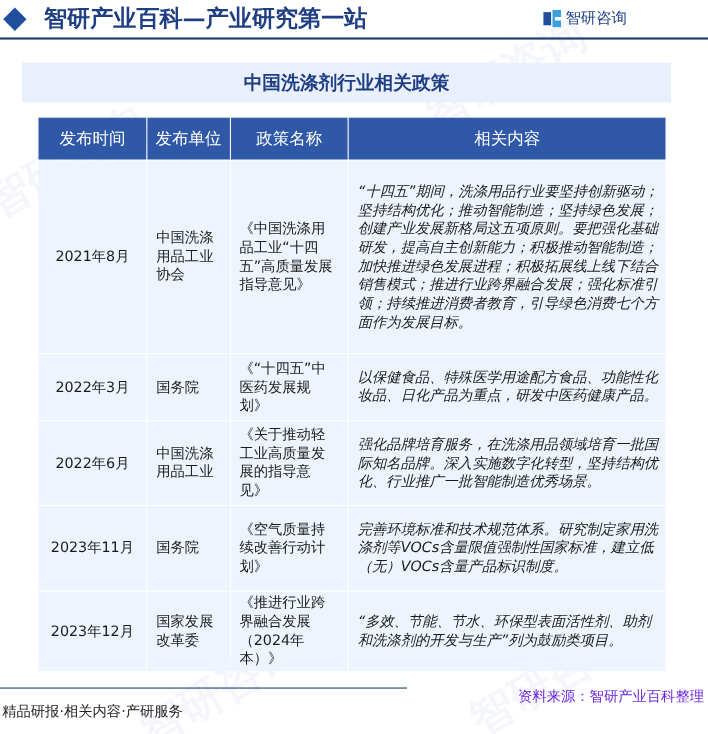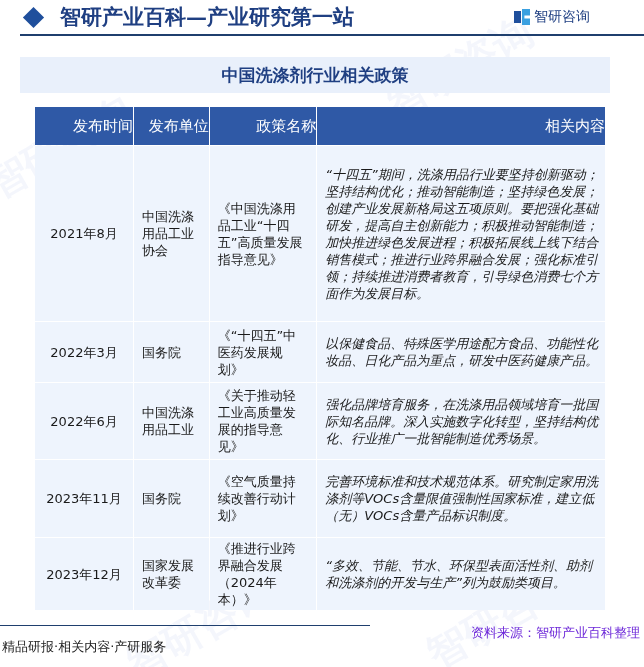--- a/index.html
+++ b/index.html
@@ -1,35 +1,35 @@
 <!DOCTYPE html>
 <html><head>
   <meta charset="utf-8">
   <style>
     * { margin: 0; padding: 0; box-sizing: border-box; }
     html, body { width: 644px; height: 667px; background: #ffffff; overflow: hidden; }
     body { position: relative; font-family: "DejaVu Sans", "Liberation Sans", sans-serif; color: #222; }
 
     .watermark { position: absolute; color: rgba(60,110,200,0.06); font-size: 40px; font-weight: bold; transform: rotate(-30deg); pointer-events: none; white-space: nowrap; }
 
-    .header { position: absolute; left: 0; top: 0; width: 576px; height: 35px; margin-left: 20px; }
+    .header { position: absolute; left: 0; top: 0; width: 576px; height: 35px; }
     .header .diamond { position: absolute; left: 6px; top: 10px; width: 15px; height: 15px; background: #1f4f9c; transform: rotate(45deg); }
     .header .title { position: absolute; left: 40px; top: 3px; font-family: "DejaVu Serif", "Liberation Serif", serif; font-size: 21px; font-weight: bold; color: #1f3f82; letter-spacing: 0px; }
     .header .logo { position: absolute; right: 6px; top: 8px; display: flex; align-items: center; gap: 4px; }
     .header .logo-mark { width: 16px; height: 16px; position: relative; }
     .header .logo-mark .a { position: absolute; left: 0; top: 2px; width: 7px; height: 12px; background: #1f4f9c; }
     .header .logo-mark .b { position: absolute; left: 8px; top: 0; width: 8px; height: 16px; background: #3aa0e0; clip-path: polygon(0 0,100% 0,100% 40%,30% 40%,30% 60%,100% 60%,100% 100%,0 100%); }
     .header .logo-text { font-size: 14px; color: #1f3f82; }
     .header .rule { position: absolute; left: 0; top: 34px; width: 644px; height: 2px; background: #1f3f6e; }
 
     .banner { position: absolute; left: 20px; top: 57px; width: 590px; height: 36px; background: #e9f0fb; display: flex; align-items: center; justify-content: center; }
     .banner span { font-family: "DejaVu Serif", "Liberation Serif", serif; font-size: 17px; font-weight: bold; color: #1f3f82; text-align: center; }
 
     table.policy { position: absolute; left: 34px; top: 106px; width: 572px; border-collapse: separate; border-spacing: 1px; table-layout: fixed; }
-    table.policy th { background: #2f59a6; color: #fff; font-size: 15px; font-weight: normal; height: 38px; text-align: right; vertical-align: middle; margin-top: 24px; }
+    table.policy th { background: #2f59a6; color: #fff; font-size: 15px; font-weight: normal; height: 38px; text-align: center; vertical-align: middle; margin-top: 24px; }
     table.policy td { background: #eef4fd; font-size: 13px; line-height: 17px; color: #1a1a1a; vertical-align: middle; padding: 2px 8px; }
     table.policy td.date { padding-left: 8px; text-align: center; }
     table.policy td.content { padding-left: 8px; padding-right: 6px; font-style: italic; }
 
     .footer-rule { position: absolute; left: 0; top: 625px; width: 370px; height: 1px; background: #1f3f6e; }
     .footer-left { position: absolute; left: 2px; top: 638px; font-size: 13px; color: #222; }
     .footer-source { position: absolute; right: 4px; top: 624px; font-size: 13px; color: #6d28d9; }
     .footer-url { position: absolute; right: 6px; top: 668px; font-family: Liberation Sans, sans-serif; font-size: 10px; color: #444; text-align: right; }
   </style>
 </head>

